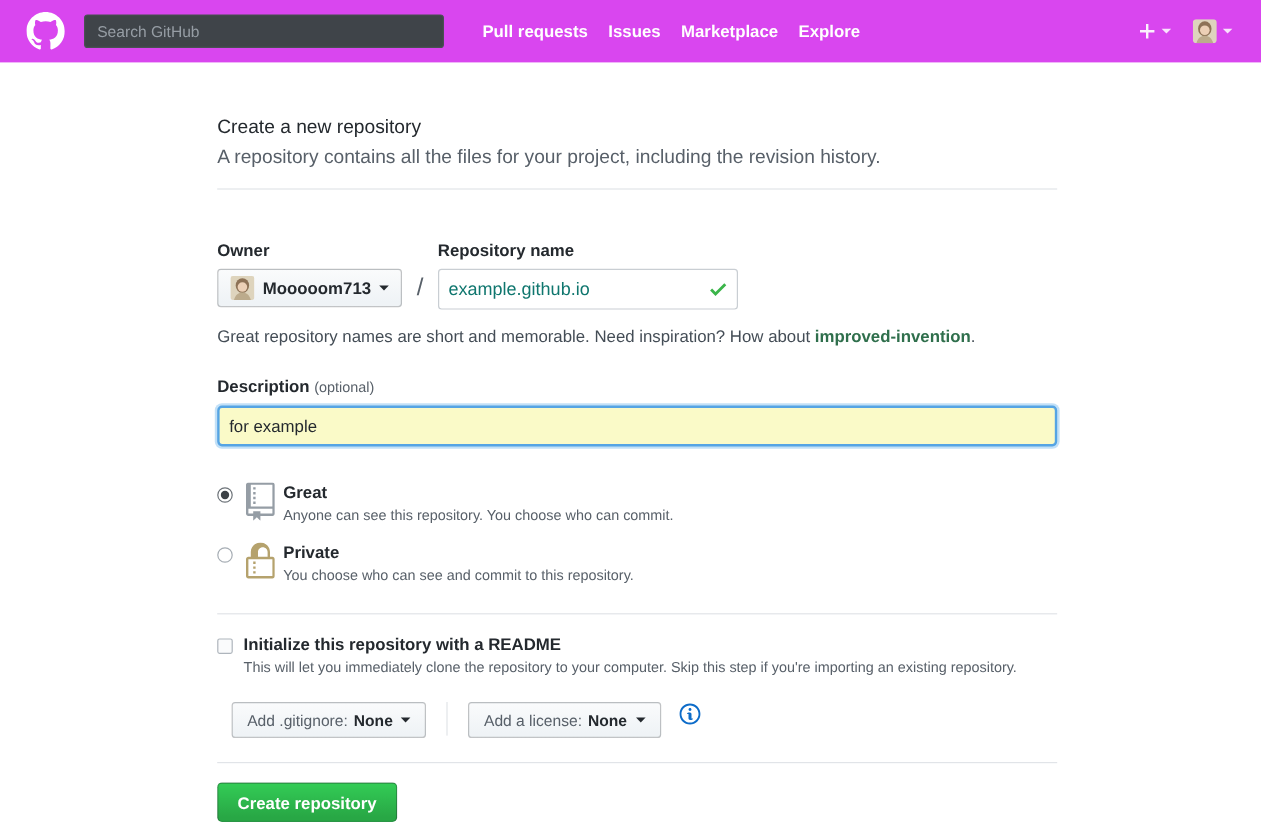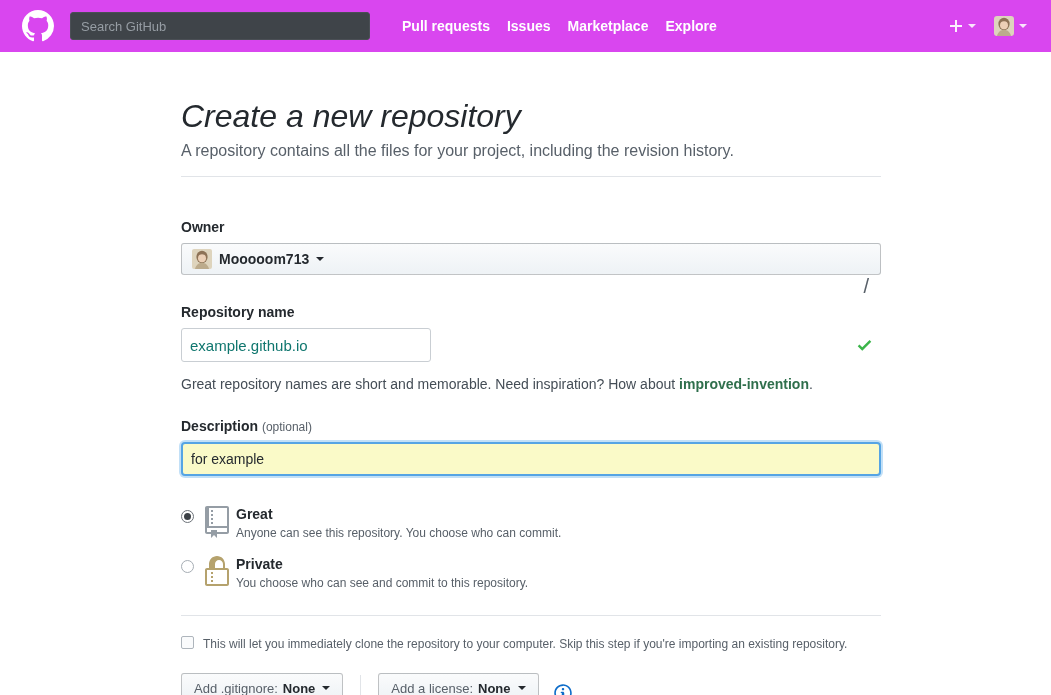--- a/index.html
+++ b/index.html
@@ -21,25 +21,25 @@
   .plus-icon { width:14px; height:16px; fill:#fff; opacity:.92; }
   .caret { display:inline-block; width:0; height:0; border-left:4px solid transparent;
     border-right:4px solid transparent; border-top:4px solid currentColor; }
   .hdr-caret { color:#fff; opacity:.85; margin-left:5px; }
   .hdr-btn { display:flex; align-items:center; cursor:pointer; }
   .avatar { width:20px; height:20px; border-radius:3px; overflow:hidden; display:block; }
   .avatar-btn { margin-left:18px; }
 
   
   .container { width:700px; margin:46px 0 0 181px; }
-  .page-title { font-size:32px; font-weight:400; color:#24292e;font-style:italic; }
+  .page-title { font-size:16px; font-weight:400; color:#24292e; }
   .subtitle { font-size:16px; color:#586069; margin-top:7px; }
   hr.rule { border:0; border-top:1px solid #e1e4e8; margin-top:16px; }
 
-  .fields-row { display:flex; margin-top:42px;flex-direction:column; }
+  .fields-row { display:flex; margin-top:42px; }
   .field { display:flex; flex-direction:column; }
   .field-label { font-size:14px; font-weight:600; margin-bottom:8px; }
   .select-btn { display:inline-flex; align-items:center; gap:7px; height:32px;
     padding:5px 10px; background:linear-gradient(-180deg,#fafbfc,#eff3f6 90%);
     border:1px solid rgba(27,31,35,.25); border-radius:3px; font-size:14px;
     font-weight:600; color:#24292e; cursor:pointer;
     font-family:"Liberation Sans","DejaVu Sans",sans-serif; }
   .select-btn .caret { color:#24292e; }
   .mini-avatar { width:20px; height:20px; border-radius:2px; }
   .slash { align-self:flex-end; padding:0 12px 6px 12px; font-size:20px; color:#586069; }
@@ -74,21 +74,21 @@
   .vis-name { font-size:14px; font-weight:600; }
   .vis-desc { font-size:12px; color:#586069; margin-top:4px; }
 
   .readme-row { display:flex; align-items:flex-start; margin-top:17px; cursor:pointer; }
   .checkbox { width:13px; height:13px; border:1px solid #aeb5bc; border-radius:2px;
     background:#fafbfc; margin-top:3px; flex:0 0 auto; }
   .readme-text { margin-left:9px; }
   .readme-label { font-size:14px; font-weight:600; }
   .readme-desc { font-size:12px; color:#586069; margin-top:4px; }
 
-  .addons { display:flex; align-items:flex-end; margin-top:22px; }
+  .addons { display:flex; align-items:flex-start; margin-top:22px;margin-left:12px; }
   .btn-light { display:inline-flex; align-items:center; gap:5px; height:30px;
     padding:4px 12px; background:linear-gradient(-180deg,#fafbfc,#eff3f6 90%);
     border:1px solid rgba(27,31,35,.25); border-radius:3px; font-size:13px;
     color:#586069; cursor:pointer;
     font-family:"Liberation Sans","DejaVu Sans",sans-serif; }
   .btn-light .value { font-weight:700; color:#24292e; }
   .btn-light .caret { color:#24292e; margin-left:2px; }
   .vdivider { width:1px; height:28px; background:#e1e4e8; margin:0 17px; }
   .info-icon { width:18px; height:20px; fill:#0d6cc9; margin-left:15px; cursor:pointer; }
 
@@ -202,20 +202,21 @@
         <div class="vis-desc">You choose who can see and commit to this repository.</div>
       </span>
     </div>
   </div>
 
   <hr class="rule-mid">
 
   <div class="readme-row">
     <span class="checkbox"></span>
     <span class="readme-text">
+      <div class="readme-label">Initialize this repository with a README</div>
       <div class="readme-desc">This will let you immediately clone the repository to your computer. Skip this step if you're importing an existing repository.</div>
     </span>
   </div>
 
   <div class="addons">
     <button class="btn-light">
       <span>Add .gitignore:</span>
       <span class="value">None</span>
       <span class="caret"></span>
     </button>

